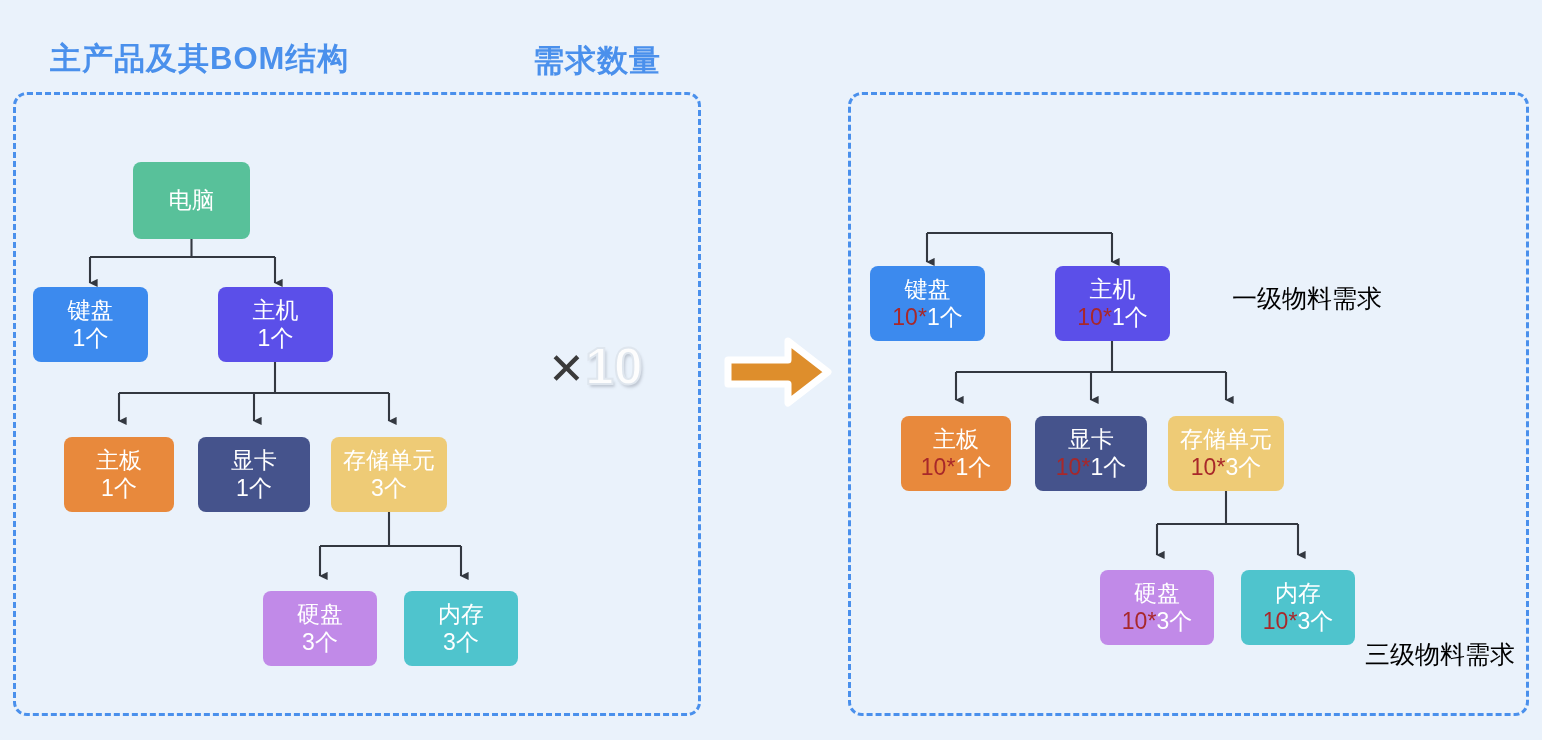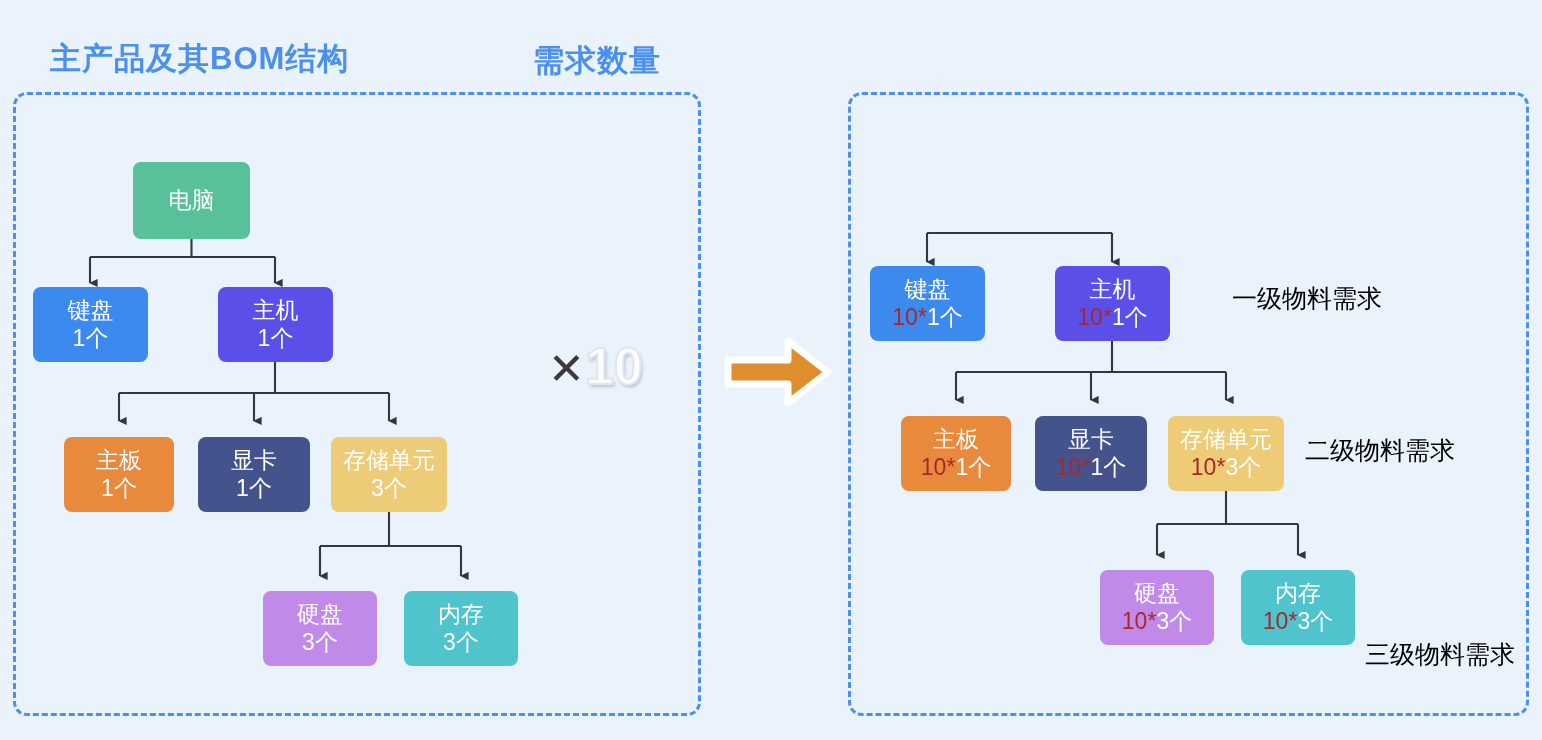--- a/index.html
+++ b/index.html
@@ -226,16 +226,15 @@
     <span class="nm">硬盘</span>
     <span class="qty"><b class="mult">10*</b><span>3个</span></span>
   </div>
 
   <div class="node" style="left:1241px; top:570px; width:114px; height:75px; background:#4fc4cd;">
     <span class="nm">内存</span>
     <span class="qty"><b class="mult">10*</b><span>3个</span></span>
   </div>
 
   <div class="tier-label" style="left:1232px; top:282px;">一级物料需求</div>
-  <div class="tier-label" style="left:1305px; top:434px;">二级物料需求</div>
   <div class="tier-label" style="left:1365px; top:590px;margin-top:48px;">三级物料需求</div>
 
 </div>
 
 </body></html>

